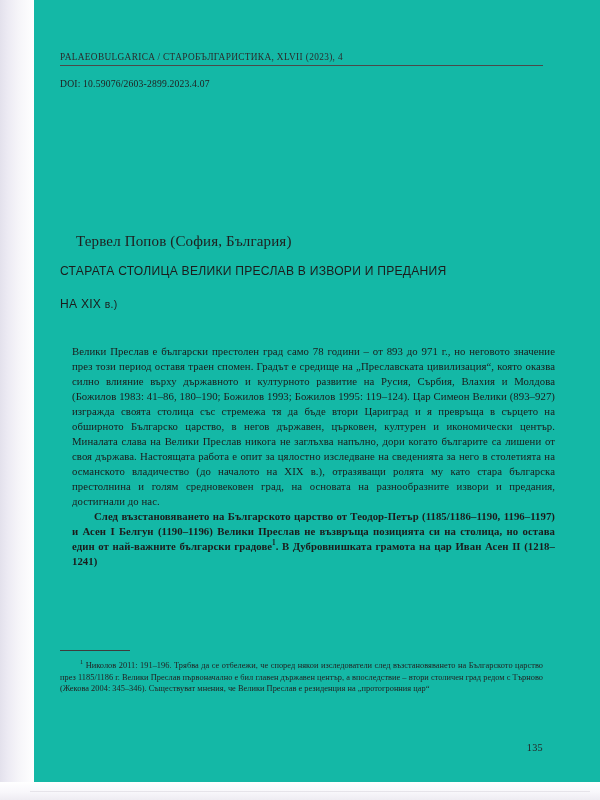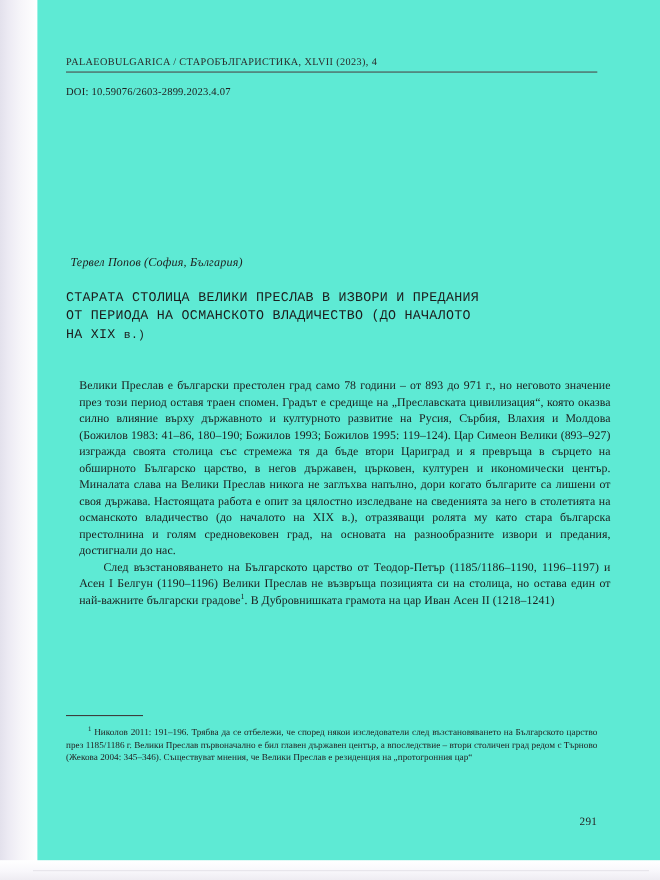--- a/index.html
+++ b/index.html
@@ -15,21 +15,21 @@
     font-family: "Liberation Serif", "DejaVu Serif", serif;
     color: #1a1a1a;
     -webkit-font-smoothing: antialiased;
   }
 
   
   .page-scan {
     position: relative;
     width: 600px;
     height: 800px;
-    background: #5eead4;
+    background: #14b8a6;
     box-sizing: border-box;
   }
   
   .scan-shadow-left {
     position: absolute;
     top: 0; left: 0;
     width: 34px;
     height: 800px;
     background: linear-gradient(to right,
                 #e3e1ec 0%,
@@ -95,34 +95,33 @@
     text-align: left;
     font-size: 9.6px;
     letter-spacing: 0.2px;
     color: #212121;
   }
 
   
   .author-line {
     position: absolute;
     top: 233px;
-    left: 4px;
-    font-style: italic;
-    font-size: 11px;
+    left: 16px;
+    font-size: 15px;
     letter-spacing: 0.15px;
     color: #1f1f1f;
   }
 
   
   .article-title {
     position: absolute;
     top: 263px;
     left: 0;
     width: 470px;
-    font-family: Liberation Mono, monospace;
+    font-family: Liberation Sans, sans-serif;
     font-size: 12.1px;
     line-height: 16.3px;
     letter-spacing: 0.25px;
     color: #1c1c1c;
     font-weight: 400;
     margin: 0;
   }
   .article-title .small-caps-tail {
     font-size: 10.4px;
   }
@@ -139,20 +138,21 @@
     font-size: 10.75px;
     line-height: 15.0px;
     text-align: justify;
     text-justify: inter-word;
     letter-spacing: 0.06px;
     color: #1b1b1b;
     hyphens: manual;
   }
   .body-par + .body-par {
     text-indent: 22px;
+    font-weight: bold;
   }
   .fn-ref {
     font-size: 7.2px;
     vertical-align: super;
     line-height: 0;
   }
 
   
   .footnote-zone {
     position: absolute;
@@ -204,32 +204,32 @@
 
     <div class="running-head">
       <div class="running-head-text">PALAEOBULGARICA / СТАРОБЪЛГАРИСТИКА, XLVII (2023), 4</div>
       <div class="running-head-rule"></div>
     </div>
 
     <div class="doi-line">DOI: 10.59076/2603-2899.2023.4.07</div>
 
     <div class="author-line">Тервел Попов (София, България)</div>
 
-    <h1 class="article-title"><span>СТАРАТА СТОЛИЦА ВЕЛИКИ ПРЕСЛАВ В ИЗВОРИ И ПРЕДАНИЯ</span><br><span>ОТ ПЕРИОДА НА ОСМАНСКОТО ВЛАДИЧЕСТВО (ДО НАЧАЛОТО</span><br><span>НА XIX </span><span class="small-caps-tail">в.)</span></h1>
+    <h1 class="article-title"><span>СТАРАТА СТОЛИЦА ВЕЛИКИ ПРЕСЛАВ В ИЗВОРИ И ПРЕДАНИЯ</span><br><br><span>НА XIX </span><span class="small-caps-tail">в.)</span></h1>
 
     <div class="body-text">
       <p class="body-par">Велики Преслав е български престолен град само 78 години – от 893 до 971 г., но неговото значение през този период оставя траен спомен. Градът е средище на „Преславската цивилизация“, която оказва силно влияние върху държавното и културното развитие на Русия, Сърбия, Влахия и Молдова (Божилов 1983: 41–86, 180–190; Божилов 1993; Божилов 1995: 119–124). Цар Симеон Велики (893–927) изгражда своята столица със стремежа тя да бъде втори Цариград и я превръща в сърцето на обширното Българско царство, в негов държавен, църковен, културен и икономически център. Миналата слава на Велики Преслав никога не заглъхва напълно, дори когато българите са лишени от своя държава. Настоящата работа е опит за цялостно изследване на сведенията за него в столетията на османското владичество (до началото на XIX в.), отразяващи ролята му като стара българска престолнина и голям средновековен град, на основата на разнообразните извори и предания, достигнали до нас.</p>
       <p class="body-par"><span>След възстановяването на Българското царство от Теодор-Петър (1185/1186–1190, 1196–1197) и Асен I Белгун (1190–1196) Велики Преслав не възвръща позицията си на столица, но остава един от най-важните български градове</span><sup class="fn-ref">1</sup><span>. В Дубровнишката грамота на цар Иван Асен II (1218–1241)</span></p>
     </div>
 
     <div class="footnote-zone">
       <div class="footnote-rule"></div>
       <p class="footnote-text"><sup class="fn-marker">1</sup><span> Николов 2011: 191–196. Трябва да се отбележи, че според някои изследователи след възстановяването на Българското царство през 1185/1186 г. Велики Преслав първоначално е бил главен държавен център, а впоследствие – втори столичен град редом с Търново (Жекова 2004: 345–346). Съществуват мнения, че Велики Преслав е резиденция на „протогронния цар“</span></p>
     </div>
 
-    <div class="folio">291</div>
+    <div class="folio">135</div>
 
   </div>
 
   <div class="scan-shadow-bottom"></div>
   <div class="scan-edge-bottom-line"></div>
 
 </div>
 
 </body></html>

